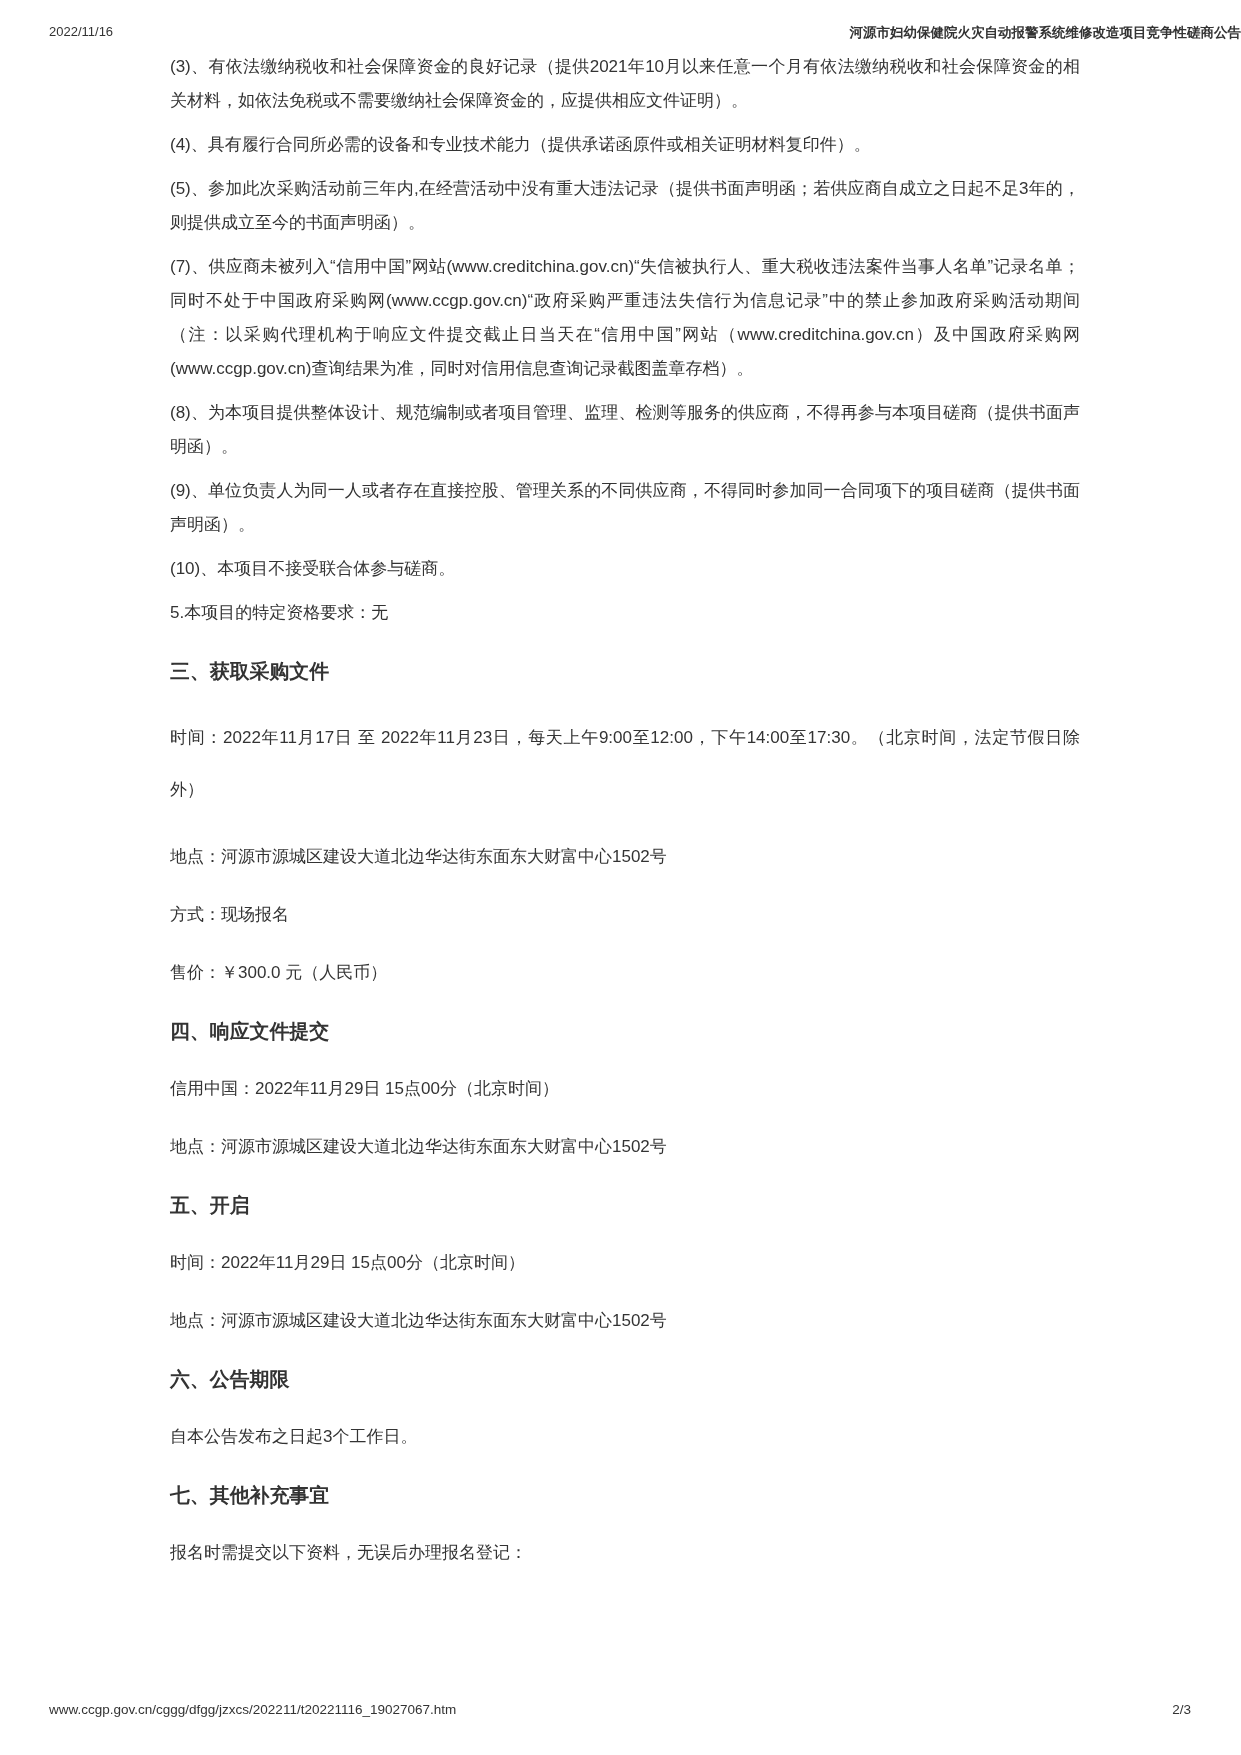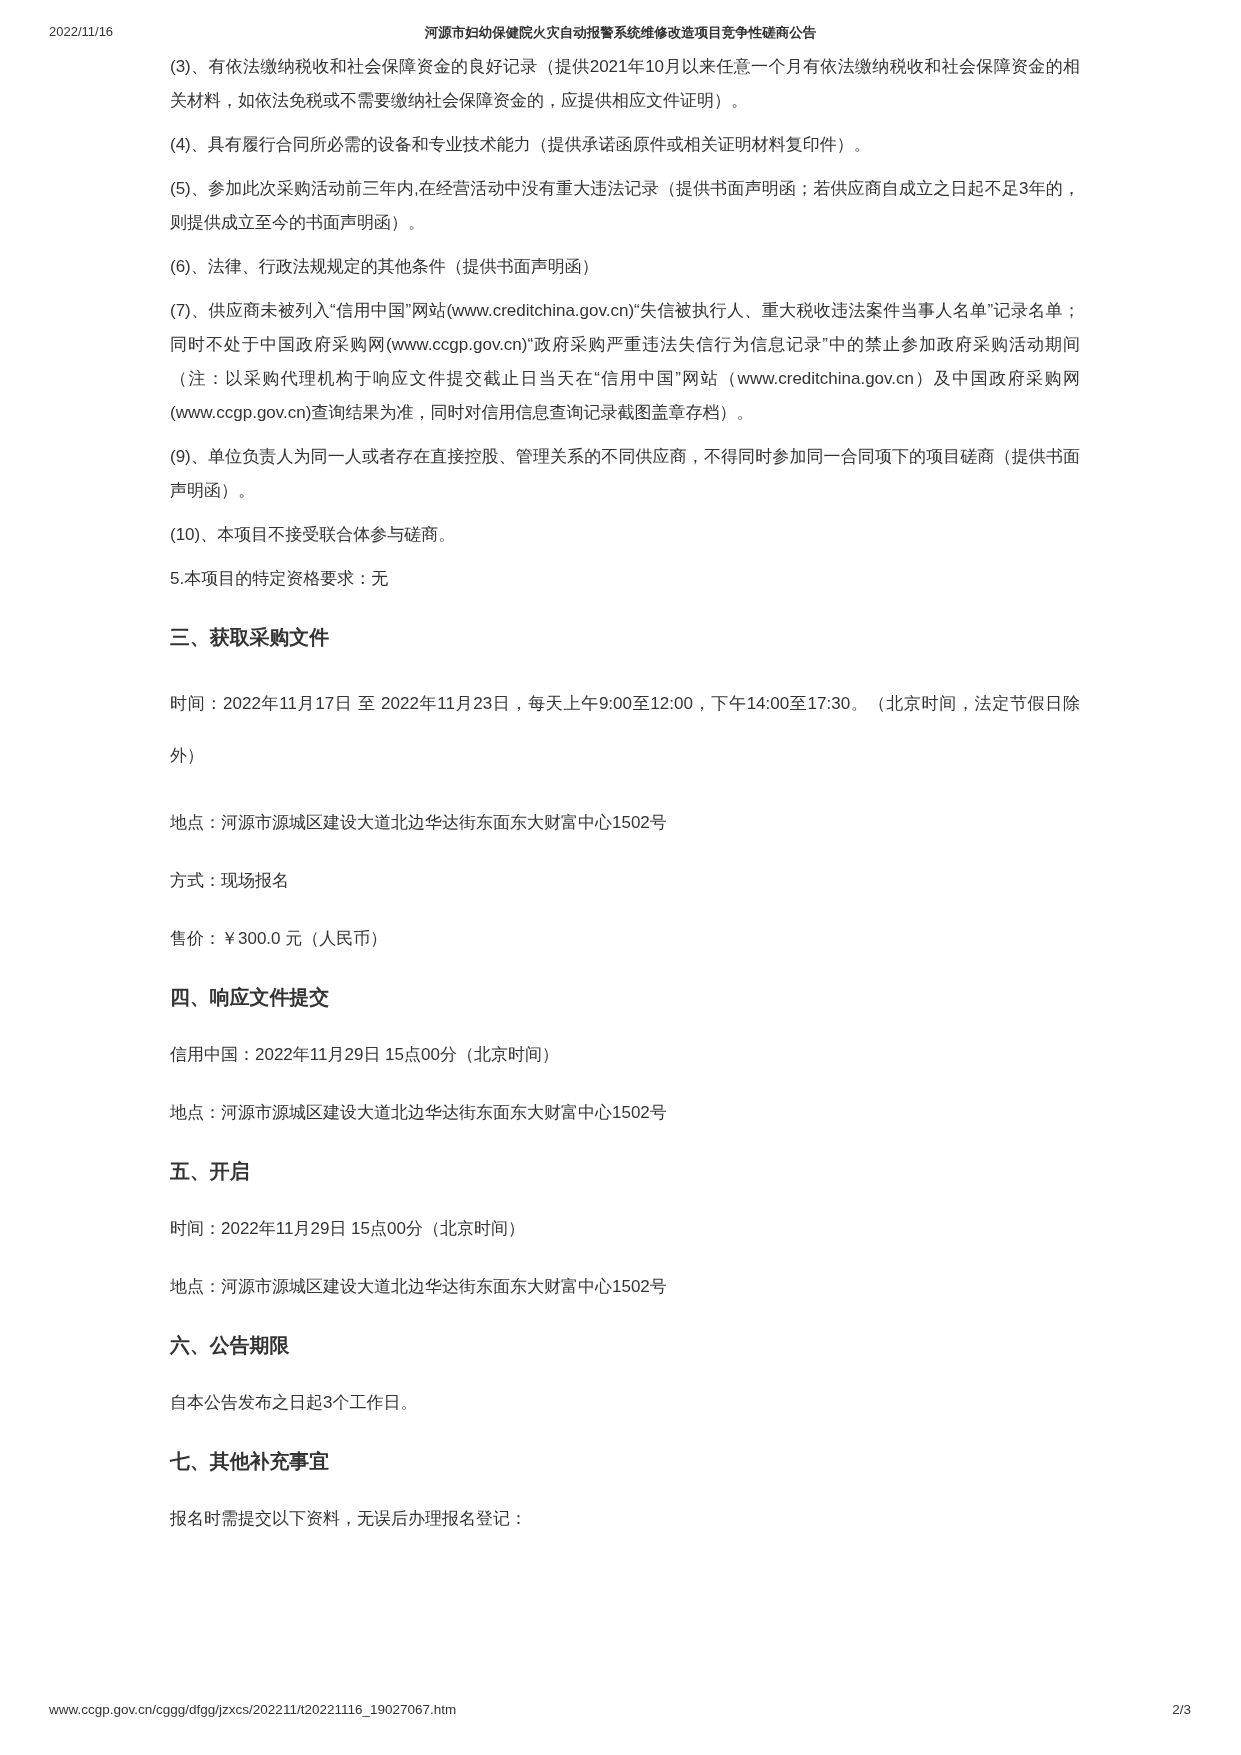--- a/index.html
+++ b/index.html
@@ -24,21 +24,21 @@
     top: 24px;
     font-size: 13px;
     color: #333333;
     white-space: nowrap;
   }
   .print-header-title {
     position: absolute;
     left: 0;
     right: 0;
     top: 24px;
-    text-align: center;
+    text-align: right;
     font-size: 13.5px;
     font-weight: 600;
     color: #333333;
     white-space: nowrap;
   }
   
   .doc {
     position: absolute;
     left: 170px;
     top: 50px;
@@ -88,22 +88,22 @@
 <div class="page">
 
   <div class="print-header-date">2022/11/16</div>
 
   <div class="print-header-title">河源市妇幼保健院火灾自动报警系统维修改造项目竞争性磋商公告</div>
 
   <div class="doc" id="doc">
       <p class="para">(3)、有依法缴纳税收和社会保障资金的良好记录（提供2021年10月以来任意一个月有依法缴纳税收和社会保障资金的相关材料，如依法免税或不需要缴纳社会保障资金的，应提供相应文件证明）。</p>
       <p class="para">(4)、具有履行合同所必需的设备和专业技术能力（提供承诺函原件或相关证明材料复印件）。</p>
       <p class="para">(5)、参加此次采购活动前三年内,在经营活动中没有重大违法记录（提供书面声明函；若供应商自成立之日起不足3年的，则提供成立至今的书面声明函）。</p>
-      <p class="para">(6)、法律、行政法规规定的其他条件（提供书面声明函）</p>
       <p class="para">(7)、供应商未被列入“信用中国”网站(www.creditchina.gov.cn)“失信被执行人、重大税收违法案件当事人名单”记录名单；同时不处于中国政府采购网(www.ccgp.gov.cn)“政府采购严重违法失信行为信息记录”中的禁止参加政府采购活动期间（注：以采购代理机构于响应文件提交截止日当天在“信用中国”网站（www.creditchina.gov.cn）及中国政府采购网(www.ccgp.gov.cn)查询结果为准，同时对信用信息查询记录截图盖章存档）。</p>
+      <p class="para">(8)、为本项目提供整体设计、规范编制或者项目管理、监理、检测等服务的供应商，不得再参与本项目磋商（提供书面声明函）。</p>
       <p class="para">(9)、单位负责人为同一人或者存在直接控股、管理关系的不同供应商，不得同时参加同一合同项下的项目磋商（提供书面声明函）。</p>
       <p class="para">(10)、本项目不接受联合体参与磋商。</p>
       <p class="para section-gap">5.本项目的特定资格要求：无</p>
       <h3 class="heading">三、获取采购文件</h3>
       <p class="para section-gap loose">时间：2022年11月17日 至 2022年11月23日，每天上午9:00至12:00，下午14:00至17:30。（北京时间，法定节假日除外）</p>
       <p class="para section-gap">地点：河源市源城区建设大道北边华达街东面东大财富中心1502号</p>
       <p class="para section-gap">方式：现场报名</p>
       <p class="para section-gap">售价：￥300.0 元（人民币）</p>
       <h3 class="heading">四、响应文件提交</h3>
       <p class="para section-gap">信用中国：2022年11月29日 15点00分（北京时间）</p>

